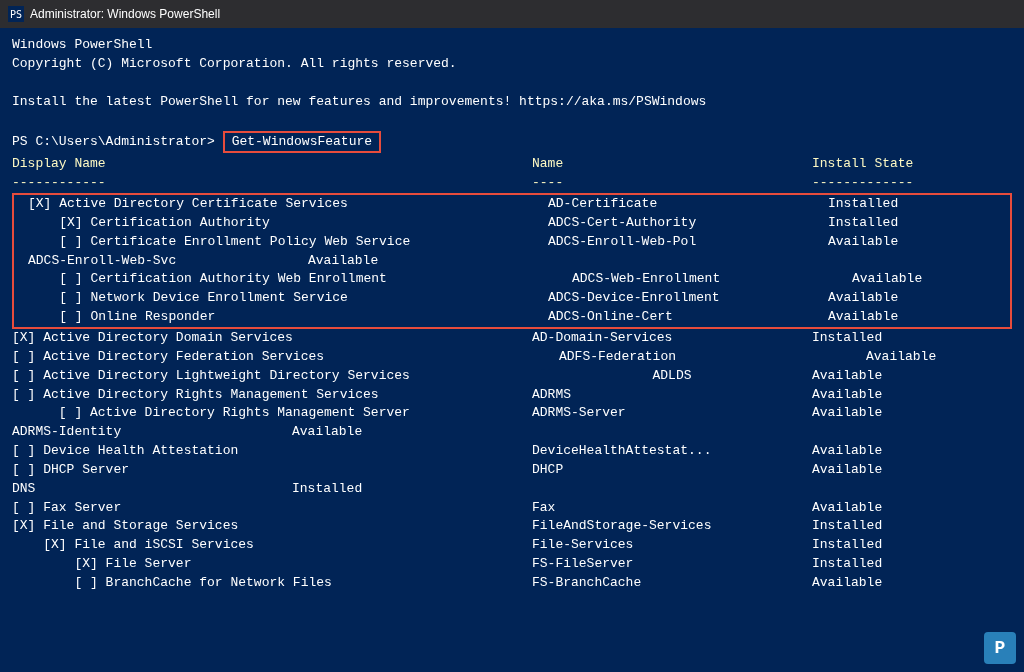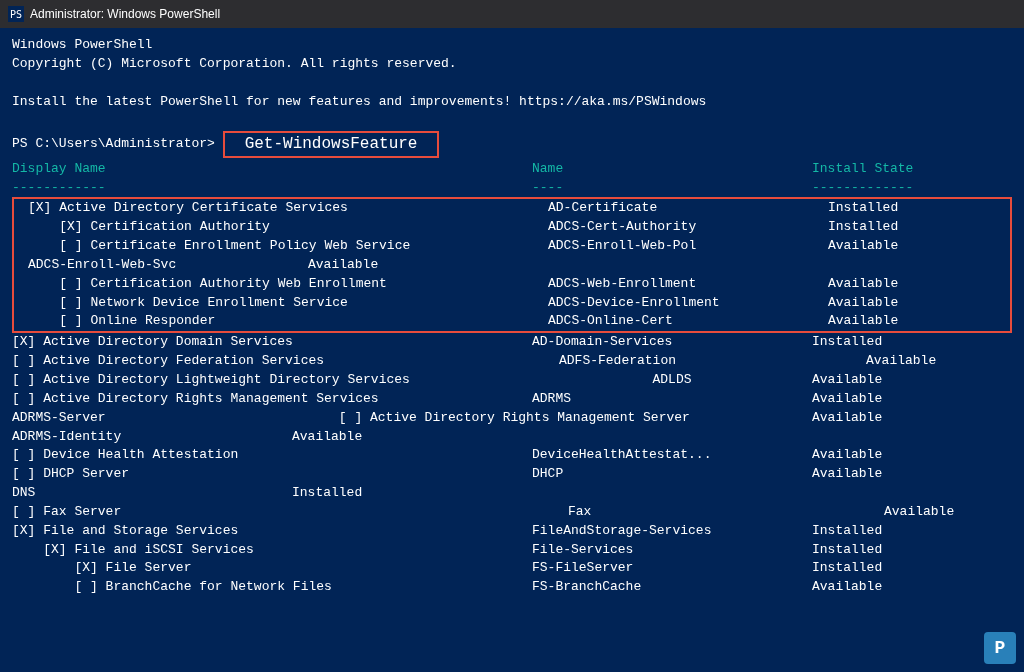--- a/index.html
+++ b/index.html
@@ -52,33 +52,33 @@
       display: flex;
       align-items: center;
       line-height: 1.45;
     }
     .prompt {
       color: #fff;
       white-space: pre;
     }
     .command-box {
       border: 2px solid #e74c3c;
-      padding: 0px 20px;
+      padding: 0px 7px;
       color: #fff;
       font-family: 'Courier New', Courier, monospace;
-      font-size: 16px;
+      font-size: 13px;
       background: transparent;
       white-space: pre;
     }
     .table-container {
       margin-top: 2px;
     }
     .table-header {
       display: flex;
-      color: #14b8a6;
+      color: #fef9c3;
       line-height: 1.45;
       white-space: pre;
     }
     .col-display {
       width: 520px;
       flex-shrink: 0;
     }
     .col-name {
       width: 280px;
       flex-shrink: 0;
@@ -141,34 +141,34 @@
       <span class="col-state">-------------</span>
     </div>
   </div>
 
   <div id="feature-rows">
       <div style="border: 2px solid rgb(231, 76, 60); padding-left: 14px; padding-right: 2px;">
         <div style="display: flex; line-height: 1.45; white-space: pre;"><span style="width: 520px; flex-shrink: 0;">[X] Active Directory Certificate Services</span><span style="width: 280px; flex-shrink: 0;">AD-Certificate</span><span style="width: 140px; flex-shrink: 0;">Installed</span></div>
         <div style="display: flex; line-height: 1.45; white-space: pre;"><span style="width: 520px; flex-shrink: 0;">    [X] Certification Authority</span><span style="width: 280px; flex-shrink: 0;">ADCS-Cert-Authority</span><span style="width: 140px; flex-shrink: 0;">Installed</span></div>
         <div style="display: flex; line-height: 1.45; white-space: pre;"><span style="width: 520px; flex-shrink: 0;">    [ ] Certificate Enrollment Policy Web Service</span><span style="width: 280px; flex-shrink: 0;">ADCS-Enroll-Web-Pol</span><span style="width: 140px; flex-shrink: 0;">Available</span></div>
         <div style="display: flex; line-height: 1.45; white-space: pre;"><span style="width: 280px; flex-shrink: 0;">ADCS-Enroll-Web-Svc</span><span style="width: 140px; flex-shrink: 0;">Available</span></div>
-        <div style="display: flex; line-height: 1.45; white-space: pre;"><span style="width: 520px; flex-shrink: 0;">    [ ] Certification Authority Web Enrollment</span><span style="width: 280px; flex-shrink: 0;">ADCS-Web-Enrollment</span><span style="width: 140px; flex-shrink: 0;">Available</span></div>
+        <div style="display: flex; line-height: 1.45; white-space: pre;"><span style="width: 520px; flex-shrink: 0;">    [ ] Certification Authority Web Enrollment</span><span style="width: 280px; flex-shrink: 0; margin-left: 24px;">ADCS-Web-Enrollment</span><span style="width: 140px; flex-shrink: 0;">Available</span></div>
         <div style="display: flex; line-height: 1.45; white-space: pre;"><span style="width: 520px; flex-shrink: 0;">    [ ] Network Device Enrollment Service</span><span style="width: 280px; flex-shrink: 0;">ADCS-Device-Enrollment</span><span style="width: 140px; flex-shrink: 0;">Available</span></div>
         <div style="display: flex; line-height: 1.45; white-space: pre;"><span style="width: 520px; flex-shrink: 0;">    [ ] Online Responder</span><span style="width: 280px; flex-shrink: 0;">ADCS-Online-Cert</span><span style="width: 140px; flex-shrink: 0;">Available</span></div>
       </div>
       <div style="display: flex; line-height: 1.45; white-space: pre;"><span style="width: 520px; flex-shrink: 0;">[X] Active Directory Domain Services</span><span style="width: 280px; flex-shrink: 0;">AD-Domain-Services</span><span style="width: 140px; flex-shrink: 0;">Installed</span></div>
       <div style="display: flex; line-height: 1.45; white-space: pre; gap: 27px;"><span style="width: 520px; flex-shrink: 0;">[ ] Active Directory Federation Services</span><span style="width: 280px; flex-shrink: 0;">ADFS-Federation</span><span style="width: 140px; flex-shrink: 0;">Available</span></div>
       <div style="display: flex; line-height: 1.45; white-space: pre;"><span style="width: 520px; flex-shrink: 0;">[ ] Active Directory Lightweight Directory Services</span><span style="width: 280px; flex-shrink: 0; text-align: center;">ADLDS</span><span style="width: 140px; flex-shrink: 0;">Available</span></div>
       <div style="display: flex; line-height: 1.45; white-space: pre;"><span style="width: 520px; flex-shrink: 0;">[ ] Active Directory Rights Management Services</span><span style="width: 280px; flex-shrink: 0;">ADRMS</span><span style="width: 140px; flex-shrink: 0;">Available</span></div>
-      <div style="display: flex; line-height: 1.45; white-space: pre;"><span style="width: 280px; flex-shrink: 0;">ADRMS-Server</span><span style="width: 520px; flex-shrink: 0;">      [ ] Active Directory Rights Management Server</span><span style="width: 140px; flex-shrink: 0;">Available</span></div>
+      <div style="display: flex; line-height: 1.45; white-space: pre;"><span style="width: 520px; flex-shrink: 0;">      [ ] Active Directory Rights Management Server</span><span style="width: 280px; flex-shrink: 0;">ADRMS-Server</span><span style="width: 140px; flex-shrink: 0;">Available</span></div>
       <div style="display: flex; line-height: 1.45; white-space: pre;"><span style="width: 280px; flex-shrink: 0;">ADRMS-Identity</span><span style="width: 140px; flex-shrink: 0;">Available</span></div>
       <div style="display: flex; line-height: 1.45; white-space: pre;"><span style="width: 520px; flex-shrink: 0;">[ ] Device Health Attestation</span><span style="width: 280px; flex-shrink: 0;">DeviceHealthAttestat...</span><span style="width: 140px; flex-shrink: 0;">Available</span></div>
       <div style="display: flex; line-height: 1.45; white-space: pre;"><span style="width: 520px; flex-shrink: 0;">[ ] DHCP Server</span><span style="width: 280px; flex-shrink: 0;">DHCP</span><span style="width: 140px; flex-shrink: 0;">Available</span></div>
       <div style="display: flex; line-height: 1.45; white-space: pre;"><span style="width: 280px; flex-shrink: 0;">DNS</span><span style="width: 140px; flex-shrink: 0;">Installed</span></div>
-      <div style="display: flex; line-height: 1.45; white-space: pre; gap: 36px;"><span style="width: 520px; flex-shrink: 0;">[ ] Fax Server</span><span style="width: 280px; flex-shrink: 0;">Fax</span><span style="width: 140px; flex-shrink: 0;">Available</span></div>
+      <div style="display: flex; line-height: 1.45; white-space: pre;"><span style="width: 520px; flex-shrink: 0;">[ ] Fax Server</span><span style="width: 280px; flex-shrink: 0;">Fax</span><span style="width: 140px; flex-shrink: 0;">Available</span></div>
       <div style="display: flex; line-height: 1.45; white-space: pre;"><span style="width: 520px; flex-shrink: 0;">[X] File and Storage Services</span><span style="width: 280px; flex-shrink: 0;">FileAndStorage-Services</span><span style="width: 140px; flex-shrink: 0;">Installed</span></div>
       <div style="display: flex; line-height: 1.45; white-space: pre;"><span style="width: 520px; flex-shrink: 0;">    [X] File and iSCSI Services</span><span style="width: 280px; flex-shrink: 0;">File-Services</span><span style="width: 140px; flex-shrink: 0;">Installed</span></div>
       <div style="display: flex; line-height: 1.45; white-space: pre;"><span style="width: 520px; flex-shrink: 0;">        [X] File Server</span><span style="width: 280px; flex-shrink: 0;">FS-FileServer</span><span style="width: 140px; flex-shrink: 0;">Installed</span></div>
       <div style="display: flex; line-height: 1.45; white-space: pre;"><span style="width: 520px; flex-shrink: 0;">        [ ] BranchCache for Network Files</span><span style="width: 280px; flex-shrink: 0;">FS-BranchCache</span><span style="width: 140px; flex-shrink: 0;">Available</span></div>
     </div>
 
   <div class="pmark">P</div>
 </div>
 
 </body></html>

